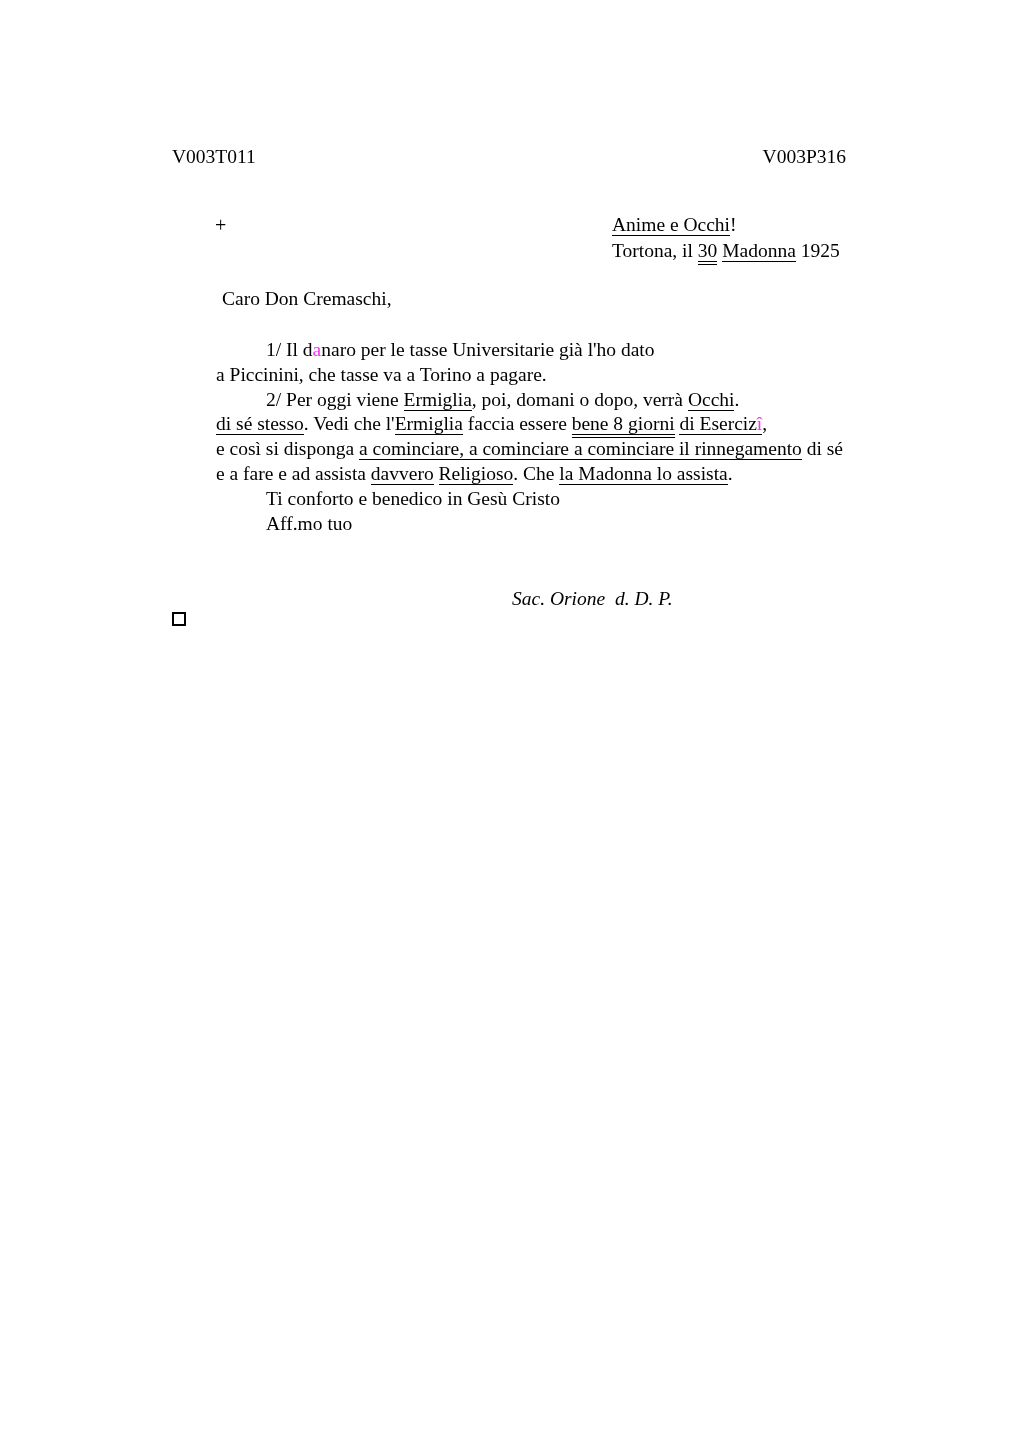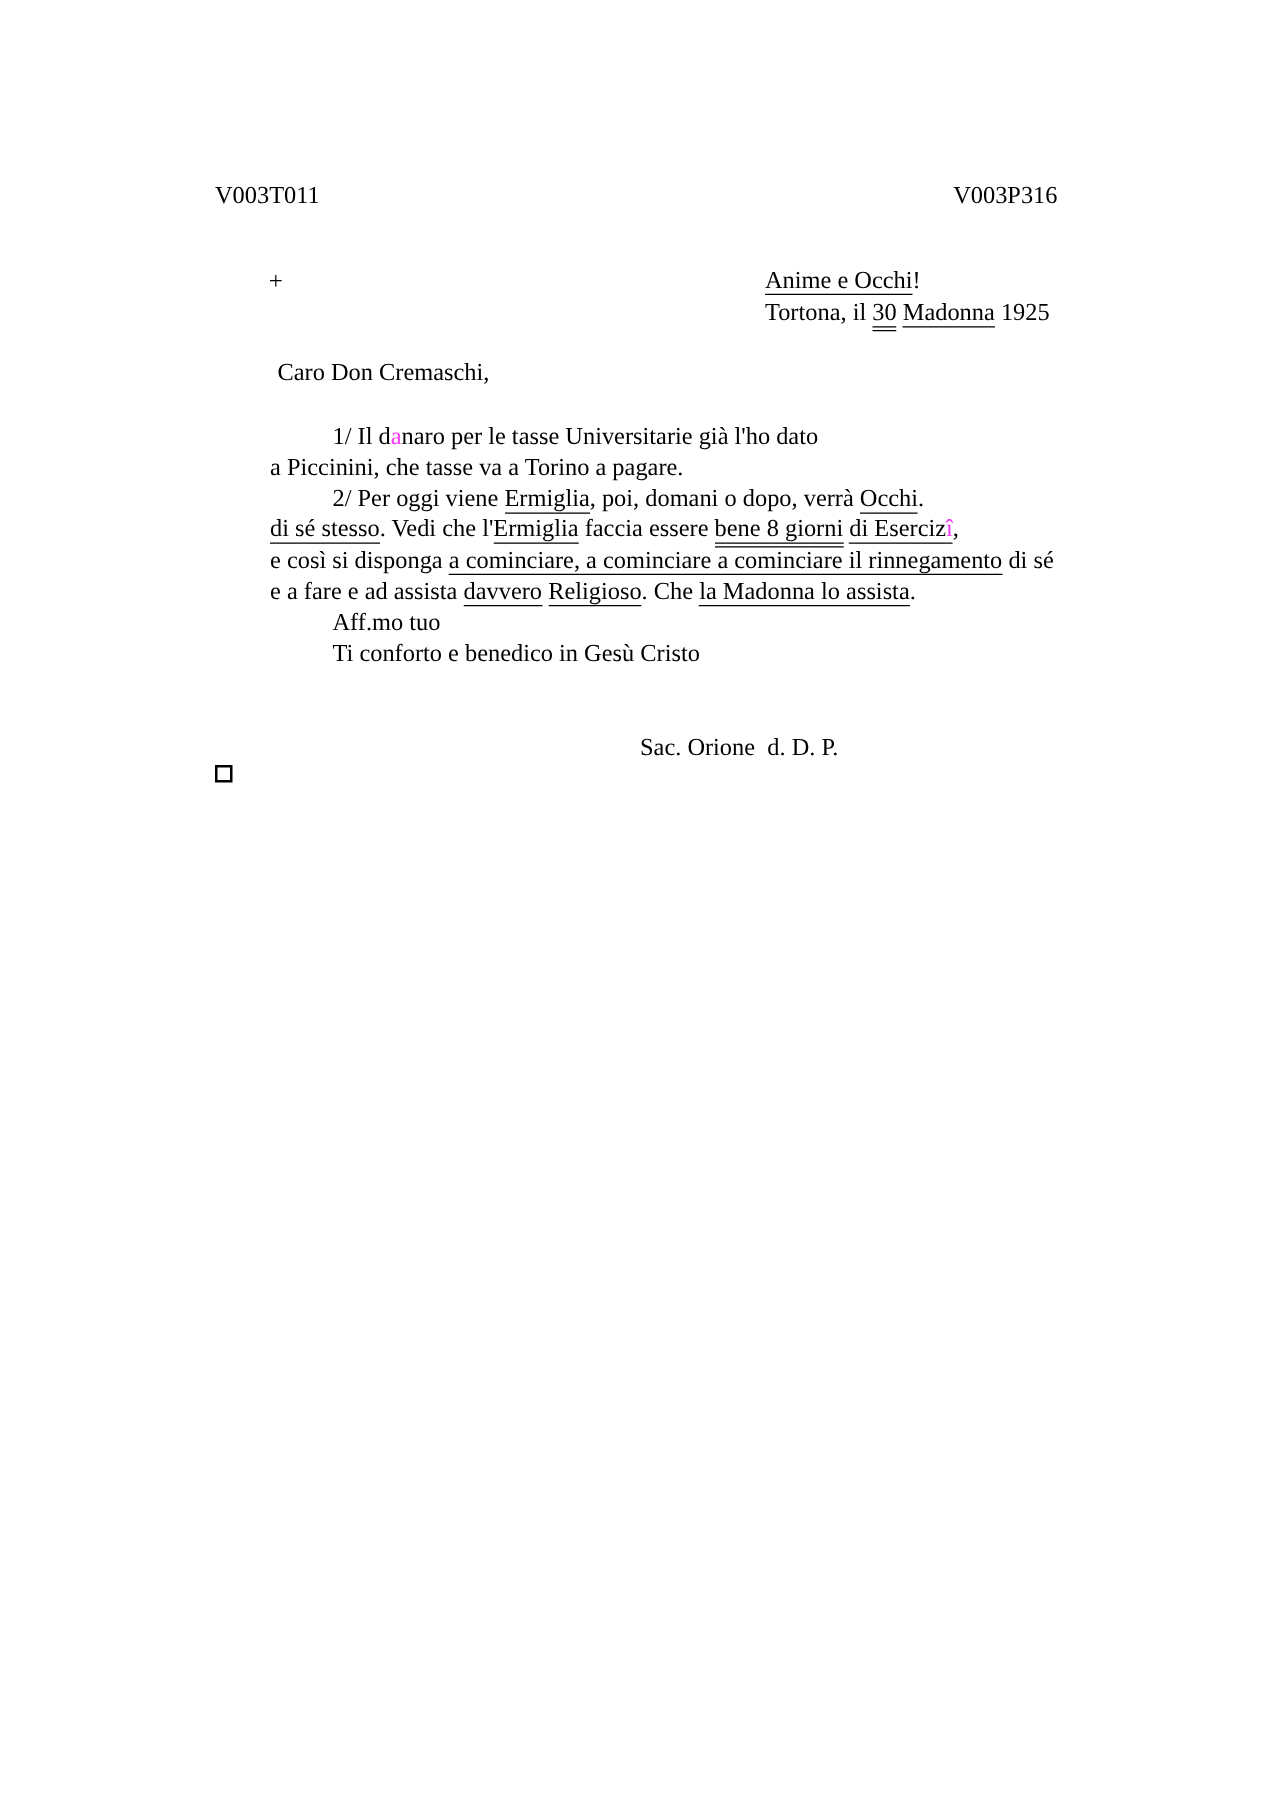--- a/index.html
+++ b/index.html
@@ -49,20 +49,21 @@
   }
   .bline{white-space:nowrap;}
   .bline.ind{text-indent:50px;}
   .u1{border-bottom:1.5px solid #000;}
   .u2{border-bottom:4px double #000;}
   .signature{
     position:absolute;
     left:512px;
     top:588px;
     white-space:pre;
+    font-style:italic;
   }
   .square-box{
     position:absolute;
     left:172px;
     top:612px;
     width:10px;
     height:10px;
     border:2px solid #000;
     background:#fff;
   }
@@ -86,21 +87,21 @@
 
   <div class="salutation">Caro Don Cremaschi,</div>
 
   <div class="letter-body">
       <div class="bline ind"><span>1/  Il d</span><span style="color: rgb(245, 54, 245);">a</span><span>naro per le tasse Universitarie già l'ho dato</span></div>
       <div class="bline"><span>a Piccinini, che tasse va a Torino a pagare.</span></div>
       <div class="bline ind"><span>2/  Per oggi viene </span><span class="u1">Ermiglia</span><span>, poi, domani o dopo, verrà </span><span class="u1">Occhi</span><span>.</span></div>
       <div class="bline"><span class="u1">di sé stesso</span><span>. Vedi che l'</span><span class="u1">Ermiglia</span><span> faccia essere </span><span class="u2">bene 8 giorni</span><span> </span><span class="u1">di Eserciz</span><span class="u1" style="color: rgb(245, 54, 245);">î</span><span>,</span></div>
       <div class="bline"><span>e così si disponga </span><span class="u1">a cominciare, a cominciare a cominciare il rinnegamento</span><span> di sé</span></div>
       <div class="bline"><span>e a fare e ad assista </span><span class="u1">davvero</span><span> </span><span class="u1">Religioso</span><span>. Che </span><span class="u1">la Madonna lo assista</span><span>.</span></div>
+      <div class="bline ind"><span>Ti conforto e benedico in Gesù Cristo</span></div>
       <div class="bline ind"><span>Aff.mo tuo</span></div>
-      <div class="bline ind"><span>Ti conforto e benedico in Gesù Cristo</span></div>
     </div>
 
   <div class="signature">Sac. Orione  d. D. P.</div>
 
   <span class="square-box"></span>
 
 </div>
 
 </body></html>

